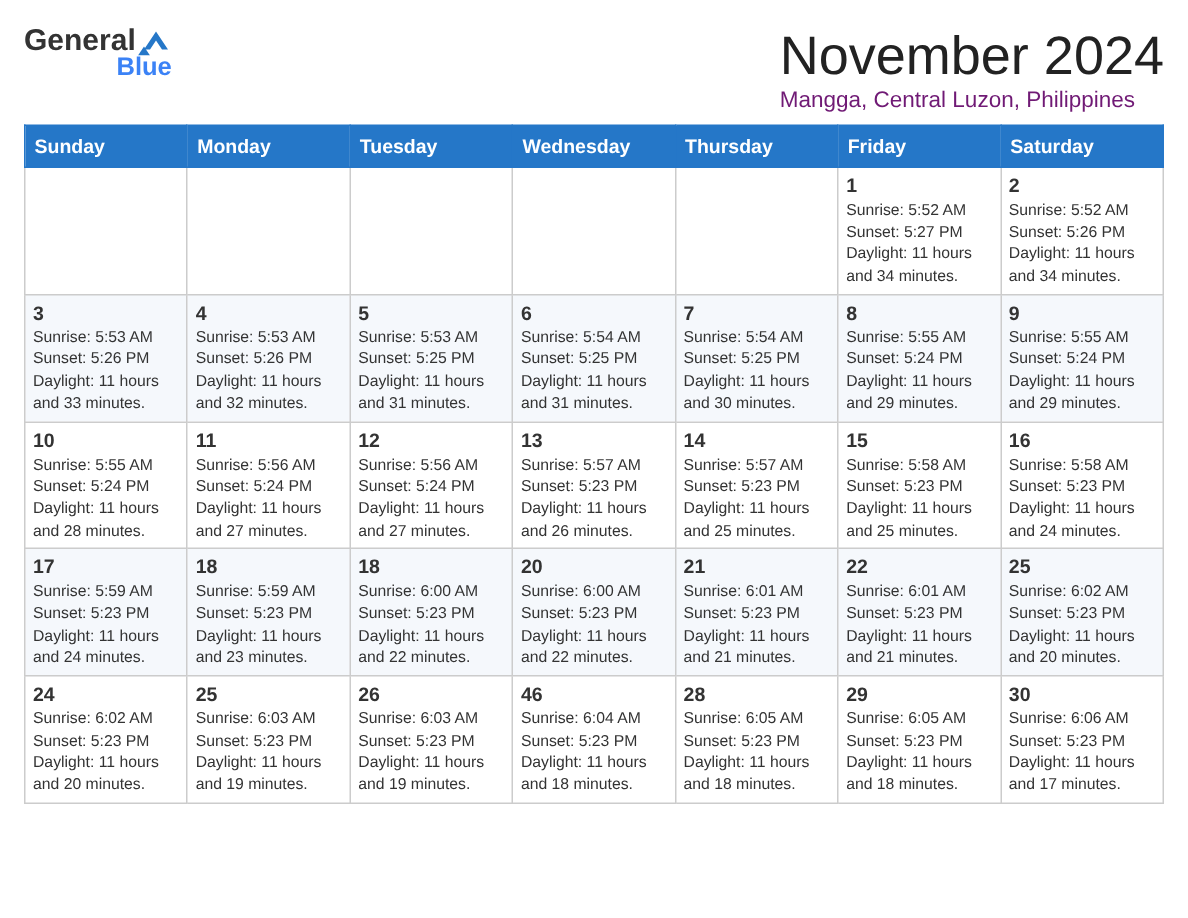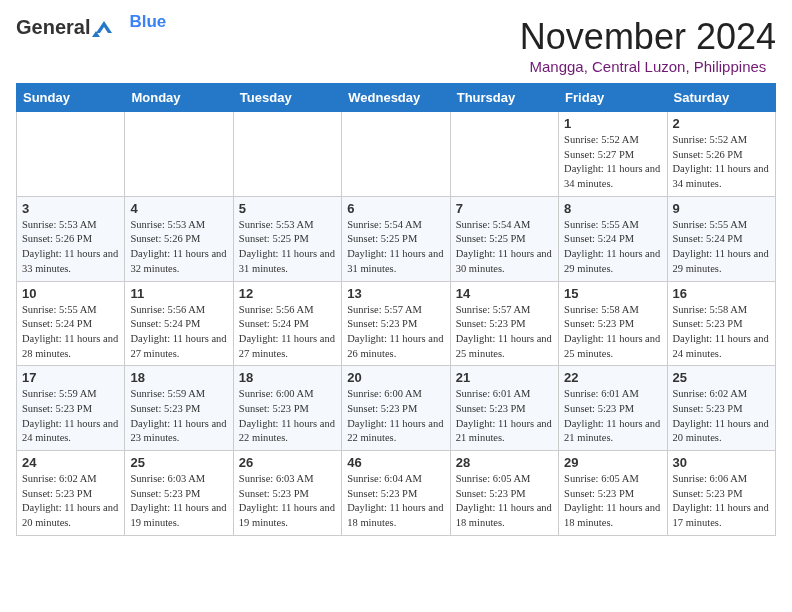--- a/index.html
+++ b/index.html
@@ -11,31 +11,30 @@
       padding: 16px;
     }
     .header {
       display: flex;
       justify-content: space-between;
       align-items: flex-start;
       margin-bottom: 4px;
     }
     .logo {
       display: flex;
-      flex-direction: row;
-      align-items: flex-start;
-      gap: 15px;
+      flex-direction: column;
+      align-items: flex-end;
     }
     .logo-row {
       display: flex;
       align-items: center;
       gap: 2px;
     }
     .title-block {
-      text-align: center;
+      text-align: left;
     }
     .month-title {
       font-size: 36px;
       font-weight: normal;
       color: #222;
     }
     .subtitle {
       font-size: 15px;
       color: #701a75;
     }
@@ -72,21 +71,20 @@
     .day-num {
       font-size: 13px;
       font-weight: bold;
       display: block;
       margin-bottom: 2px;
     }
     .day-info {
       font-size: 10.5px;
       line-height: 1.4;
       color: #333;
-      font-family: Liberation Serif, serif;
     }
     .empty-cell {
       background: #fff !important;
     }
   </style>
 </head>
 <body>
 
 <div class="header">
   <div class="logo">

